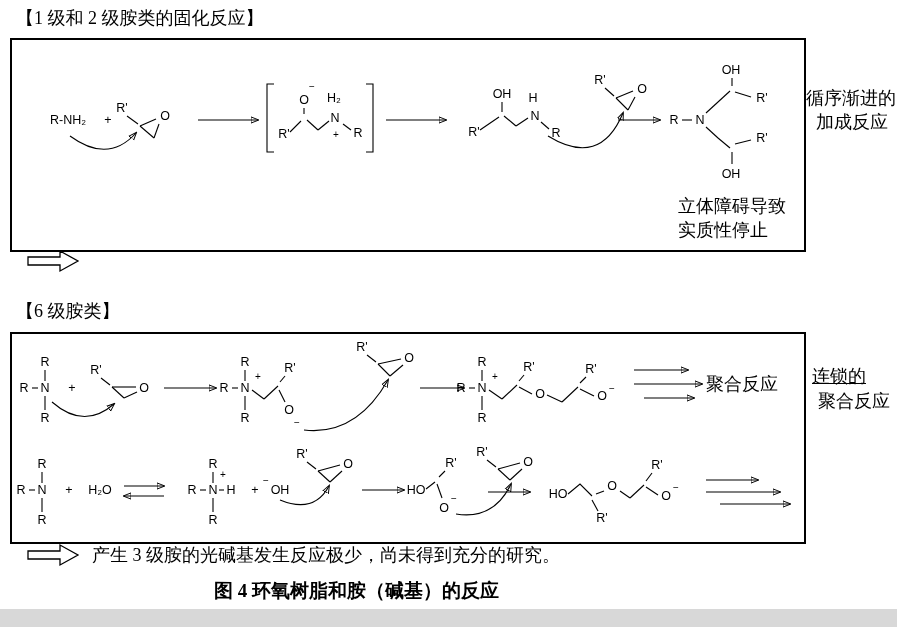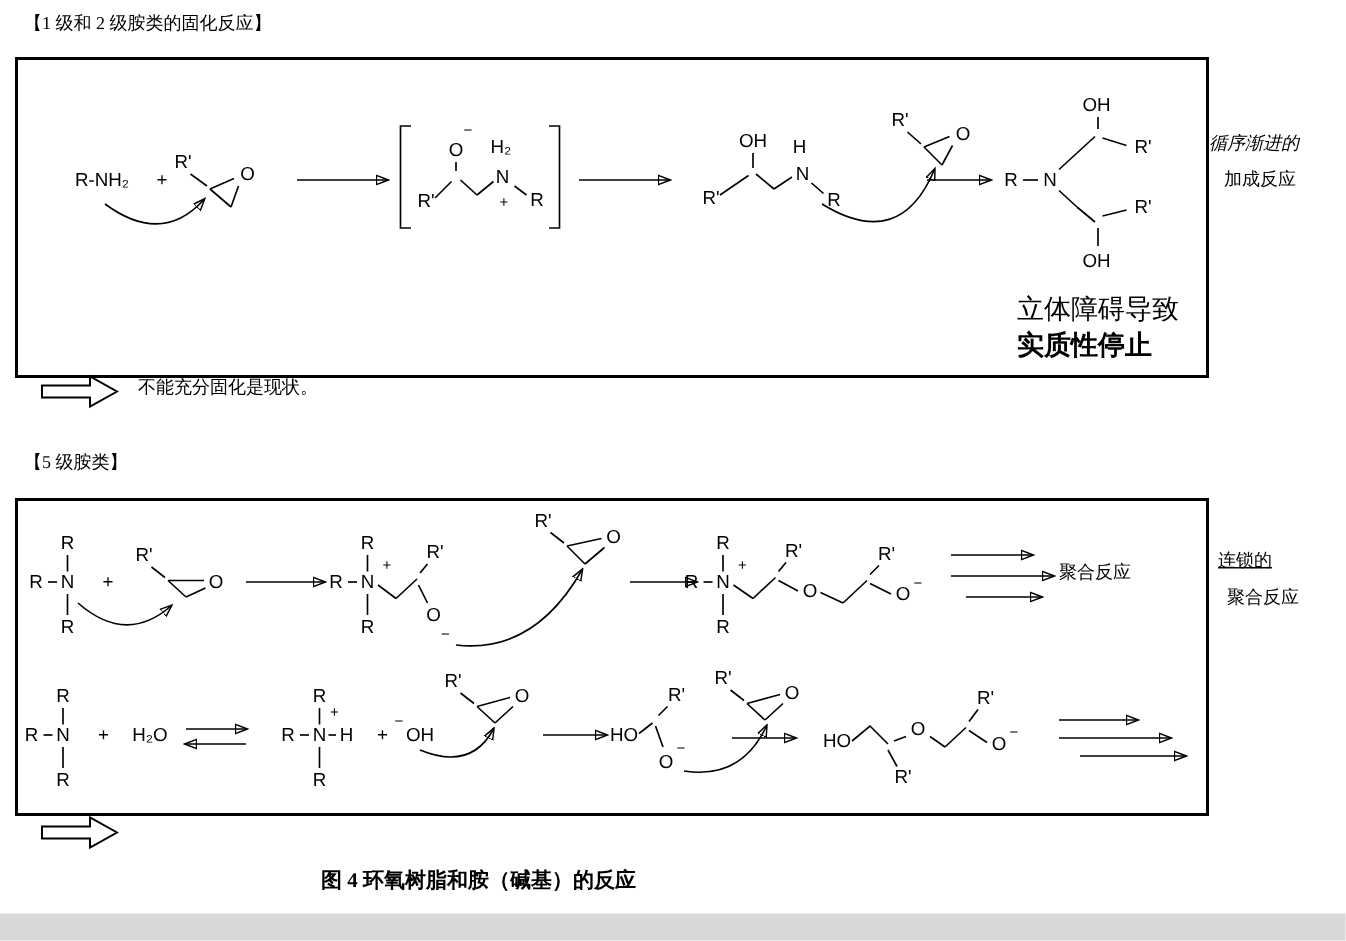--- a/index.html
+++ b/index.html
@@ -1,22 +1,22 @@
 <!DOCTYPE html>
 <html><head>
 <meta charset="utf-8">
 <style>
   html,body{margin:0;padding:0;}
   body{width:897px;height:627px;position:relative;background:#ffffff;color:#000;
        font-family:"Liberation Sans",sans-serif;overflow:hidden;}
   .page{position:absolute;inset:0;}
-  .cjk{position:absolute;font-family:"Liberation Serif",serif;font-size:12px;
+  .cjk{position:absolute;font-family:"Liberation Serif",serif;font-size:18px;
        color:#000;white-space:nowrap;line-height:1.2;}
   .small-cjk{font-size:18px;}
-  .caption{font-weight:bold;font-size:14px;}
+  .caption{font-weight:bold;font-size:19px;}
   .box{position:absolute;border:2px solid #000;background:#fff;}
   svg.scheme{position:absolute;left:0;top:0;display:block;}
   svg text{font-family:"Liberation Sans",sans-serif;font-size:12.5px;fill:#000;stroke:none;}
   svg text.sm{font-size:10px;}
   svg line,svg path,svg polyline{stroke:#000;stroke-width:1.1;fill:none;}
   .blockarrow{position:absolute;}
   .bottombar{position:absolute;left:0;top:609px;width:897px;height:18px;background:#d8d8d8;}
 </style>
 </head>
 <body>
@@ -108,32 +108,31 @@
         <line x1="694" y1="87" x2="706" y2="98"></line>
         <line x1="706" y1="98" x2="718" y2="108"></line>
         <line x1="720" y1="112" x2="720" y2="124"></line>
         <text x="719" y="138" text-anchor="middle">OH</text>
         <line x1="723" y1="104" x2="739" y2="100"></line>
         <text x="750" y="102" text-anchor="middle">R'</text>
       </g>
     </svg>
 
     <div class="cjk small-cjk" style="left:666px;top:156px;">立体障碍导致</div>
-    <div class="cjk small-cjk" style="left:666px;top:180px;font-weight:bold;">实质性停止</div>
+    <div class="cjk small-cjk" style="left:666px;top:180px;">实质性停止</div>
   </div>
 
-  <div class="cjk" style="left:806px;top:88px;font-style:italic;">循序渐进的</div>
+  <div class="cjk" style="left:806px;top:88px;">循序渐进的</div>
   <div class="cjk" style="left:816px;top:112px;">加成反应</div>
 
   <svg class="blockarrow" style="left:26px;top:249px;" width="56" height="24" viewBox="0 0 56 24">
     <polygon points="2,8 34,8 34,2 52,12 34,22 34,16 2,16" fill="#fff" stroke="#000" stroke-width="1.3"></polygon>
   </svg>
-  <div class="cjk" style="left:92px;top:251px;">不能充分固化是现状。</div>
-
-  <div class="cjk" style="left:16px;top:301px;">【5 级胺类】</div>
+
+  <div class="cjk" style="left:16px;top:301px;">【6 级胺类】</div>
 
   <div class="box" style="left:10px;top:332px;width:792px;height:208px;">
     <svg class="scheme" width="788" height="204" viewBox="0 0 788 204">
       <defs>
         <marker id="ah2" viewBox="0 0 10 10" refX="8" refY="5" markerWidth="8" markerHeight="8" orient="auto">
           <path d="M0,1.5 L9,5 L0,8.5 z" fill="#000" stroke="none"></path>
         </marker>
       </defs>
 
       <g>
@@ -310,17 +309,18 @@
 
     <div class="cjk" style="left:694px;top:40px;">聚合反应</div>
   </div>
 
   <div class="cjk" style="left:812px;top:366px;text-decoration:underline;">连锁的</div>
   <div class="cjk" style="left:818px;top:391px;">聚合反应</div>
 
   <svg class="blockarrow" style="left:26px;top:543px;" width="56" height="24" viewBox="0 0 56 24">
     <polygon points="2,8 34,8 34,2 52,12 34,22 34,16 2,16" fill="#fff" stroke="#000" stroke-width="1.3"></polygon>
   </svg>
+  <div class="cjk" style="left:92px;top:545px;">产生 3 级胺的光碱基发生反应极少，尚未得到充分的研究。</div>
 
   <div class="cjk caption" style="left:214px;top:580px;">图 4 环氧树脂和胺（碱基）的反应</div>
 
   <div class="bottombar"></div>
 </div>
 
 </body></html>

